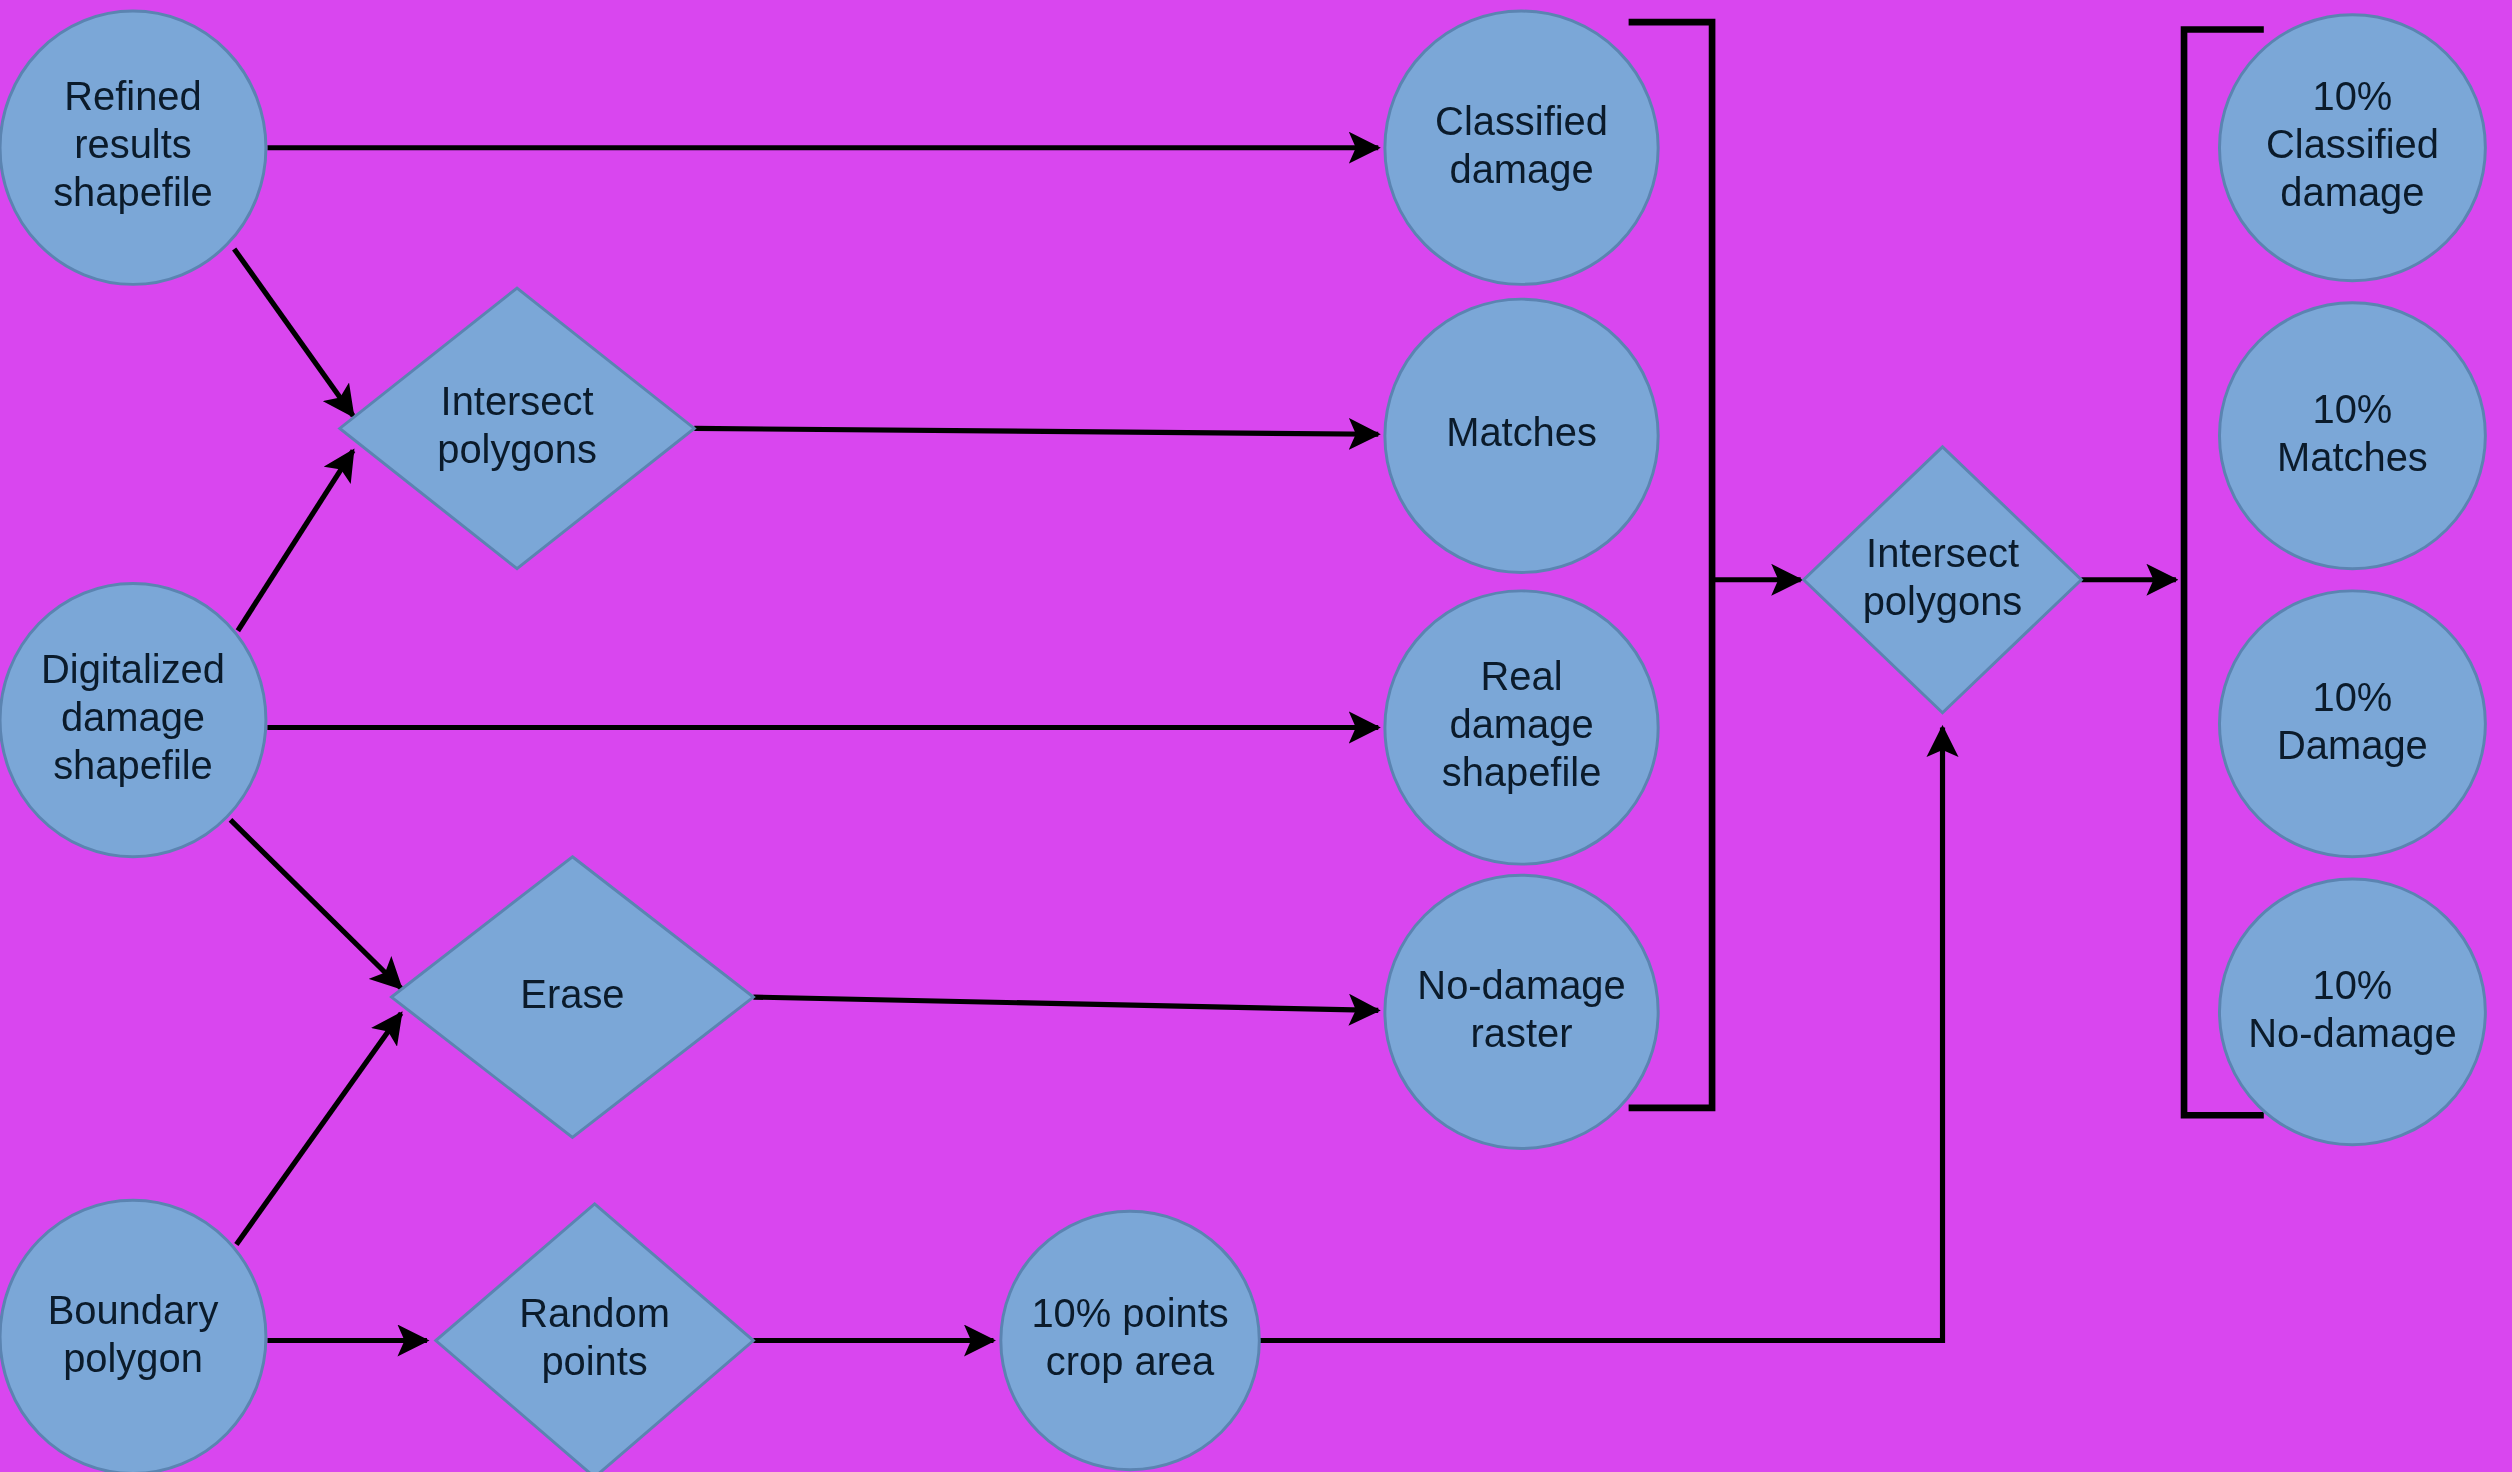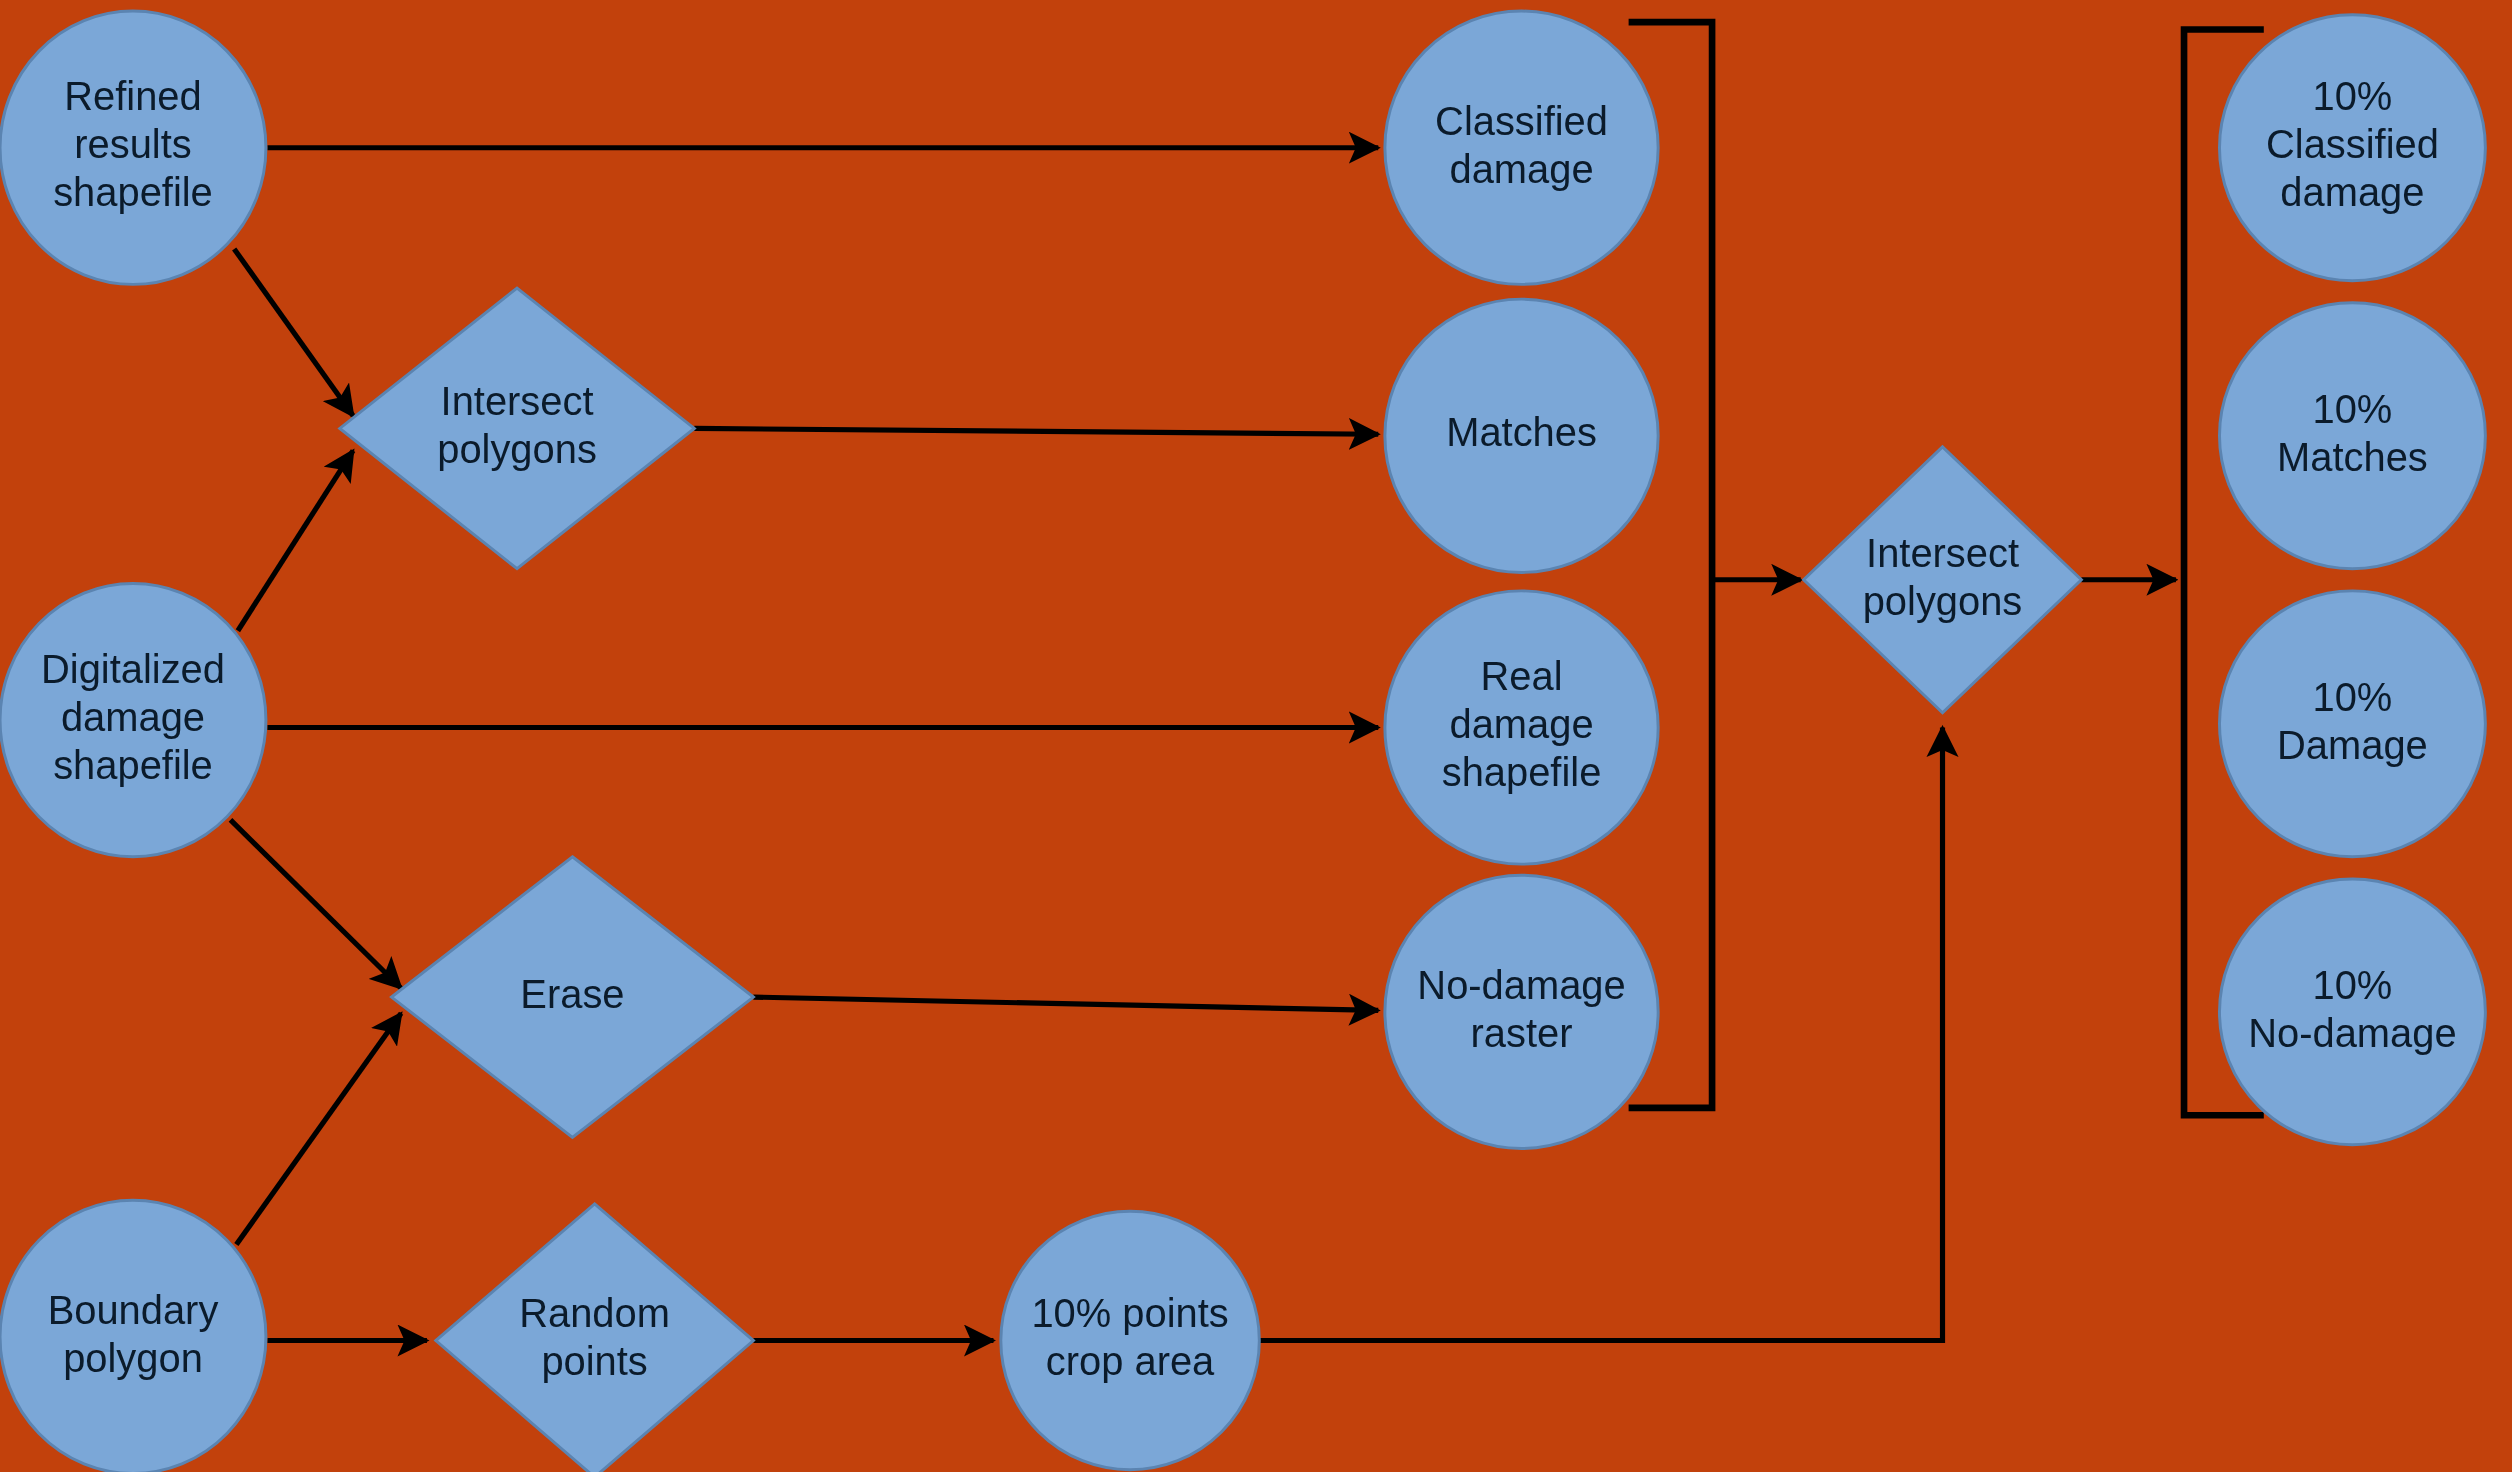--- a/index.html
+++ b/index.html
@@ -4,21 +4,21 @@
 <style>
   html, body {
     margin: 0;
     padding: 0;
     background: #ffffff;
   }
   #canvas-wrap {
     position: relative;
     width: 2512px;
     height: 1472px;
-    background: #c2410c;
+    background: #d946ef;
     overflow: hidden;
   }
   svg#flowchart {
     display: block;
     width: 2512px;
     height: 1472px;
   }
   .node-shape {
     fill: #7BA7D7;
     stroke: #5B84B1;

